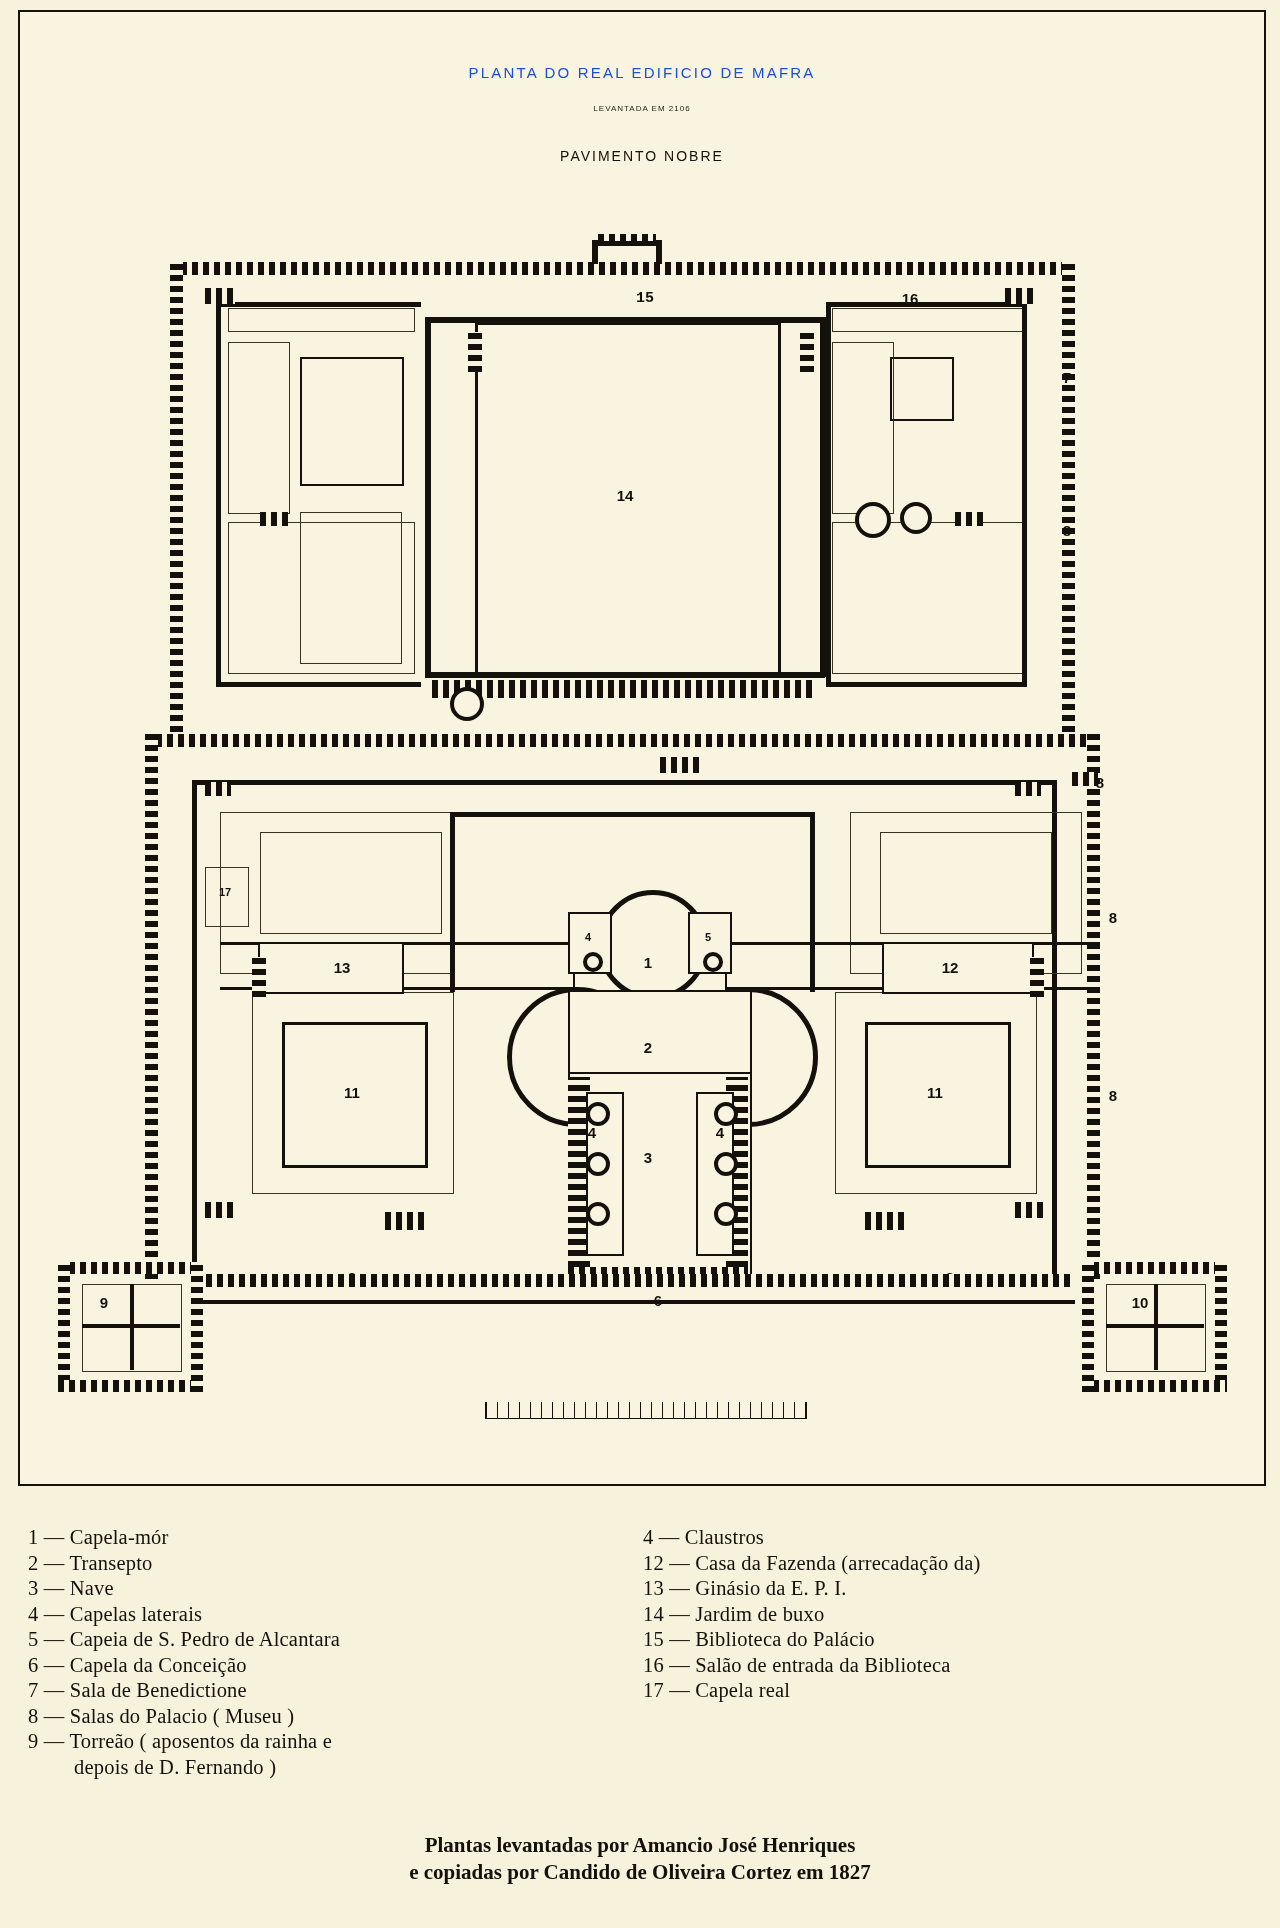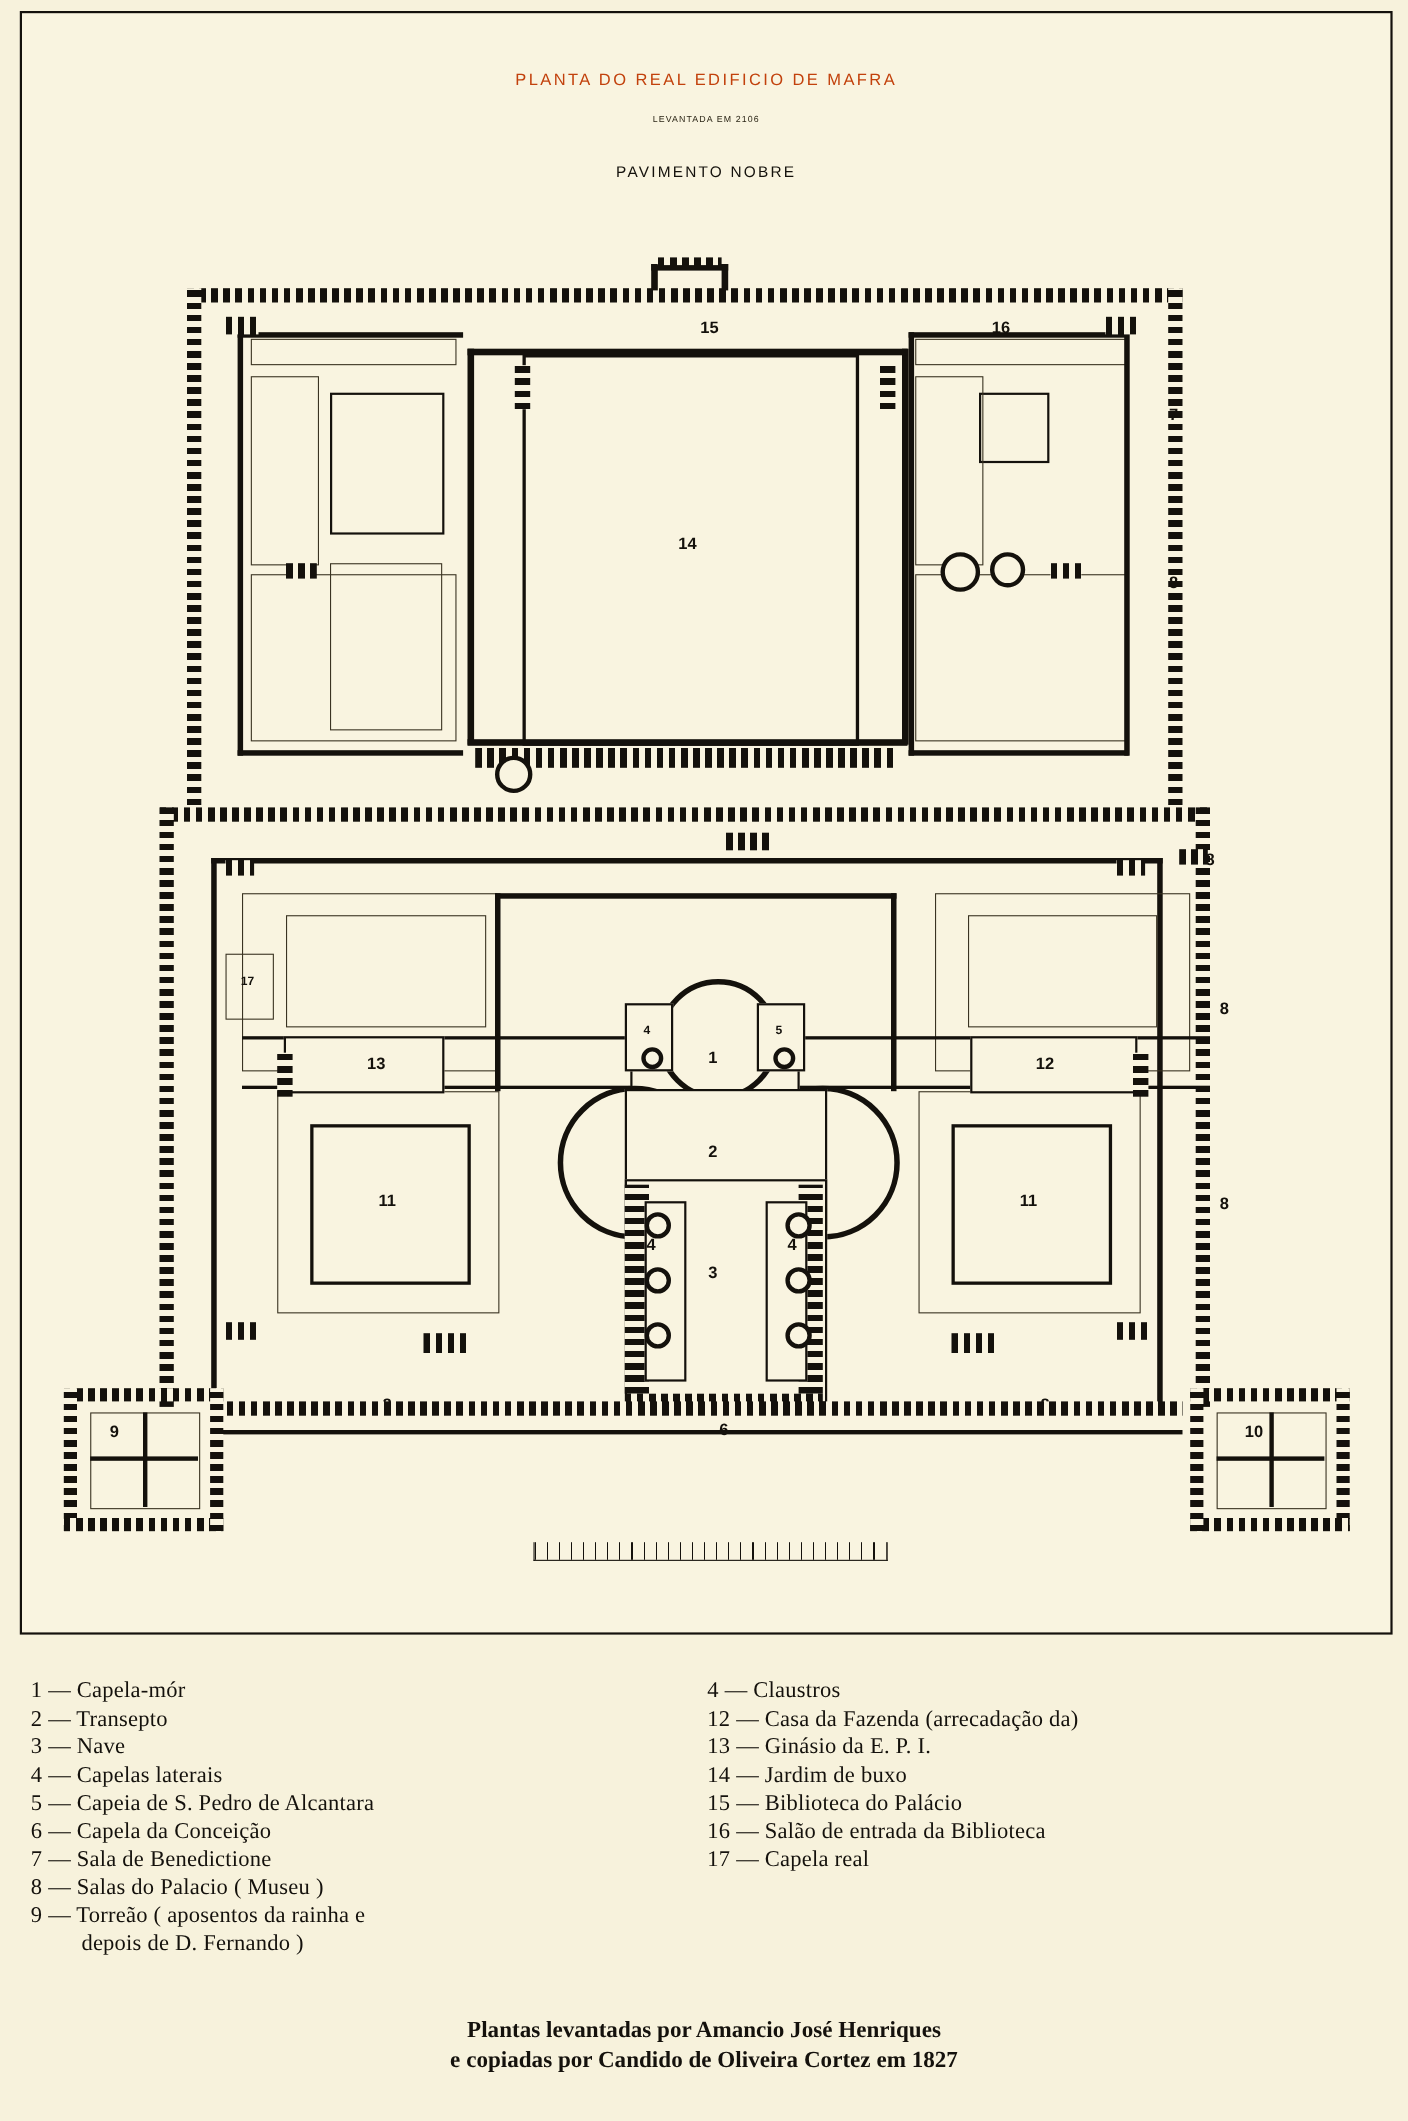--- a/index.html
+++ b/index.html
@@ -15,21 +15,21 @@
   
   .plan-frame{
     position:absolute;left:18px;top:10px;width:1244px;height:1472px;
     border:2px solid #14110c;background:#f9f4e0;
   }
   .plan-inner{position:absolute;inset:0;}
 
   .title-main{
     position:absolute;top:52px;left:0;width:100%;text-align:center;
     font-family:"Liberation Sans", sans-serif;
-    font-size:15px;letter-spacing:2.2px;color:#c2410c;
+    font-size:15px;letter-spacing:2.2px;color:#1d4ed8;
   }
   .title-sub{
     position:absolute;top:92px;left:0;width:100%;text-align:center;
     font-family:"Liberation Sans", sans-serif;
     font-size:8px;letter-spacing:1px;color:#2a2415;
   }
   .title-floor{
     position:absolute;top:136px;left:0;width:100%;text-align:center;
     font-family:"Liberation Sans", sans-serif;
     font-size:14px;letter-spacing:2px;color:#14110c;
@@ -141,21 +141,21 @@
       <div class="hatchv" style="left:448px;top:320px;width:14px;height:40px;"></div>
       <div class="hatchv" style="left:780px;top:320px;width:14px;height:40px;"></div>
       <div class="hatch" style="left:185px;top:276px;width:30px;height:16px;"></div>
       <div class="hatch" style="left:985px;top:276px;width:30px;height:16px;"></div>
       <div class="hatch" style="left:240px;top:500px;width:28px;height:14px;"></div>
       <div class="hatch" style="left:935px;top:500px;width:28px;height:14px;"></div>
       <div class="circ" style="left:430px;top:675px;width:26px;height:26px;"></div>
       <div class="circ" style="left:835px;top:490px;width:28px;height:28px;"></div>
       <div class="circ" style="left:880px;top:490px;width:24px;height:24px;"></div>
 
-      <div class="num" style="left:625px;top:286px;">15</div>
+      <div class="num" style="left:625px;top:286px;font-family:Liberation Mono, monospace;">15</div>
       <div class="num" style="left:890px;top:286px;">16</div>
       <div class="num" style="left:1047px;top:365px;">7</div>
       <div class="num" style="left:1047px;top:518px;">8</div>
 
       <div class="hatch" style="left:125px;top:722px;width:955px;height:13px;"></div>
       <div class="hatchv" style="left:125px;top:722px;width:13px;height:545px;"></div>
       <div class="hatchv" style="left:1067px;top:722px;width:13px;height:545px;"></div>
 
       <div class="w" style="left:172px;top:768px;width:5px;height:500px;"></div>
       <div class="w" style="left:1032px;top:768px;width:5px;height:500px;"></div>

